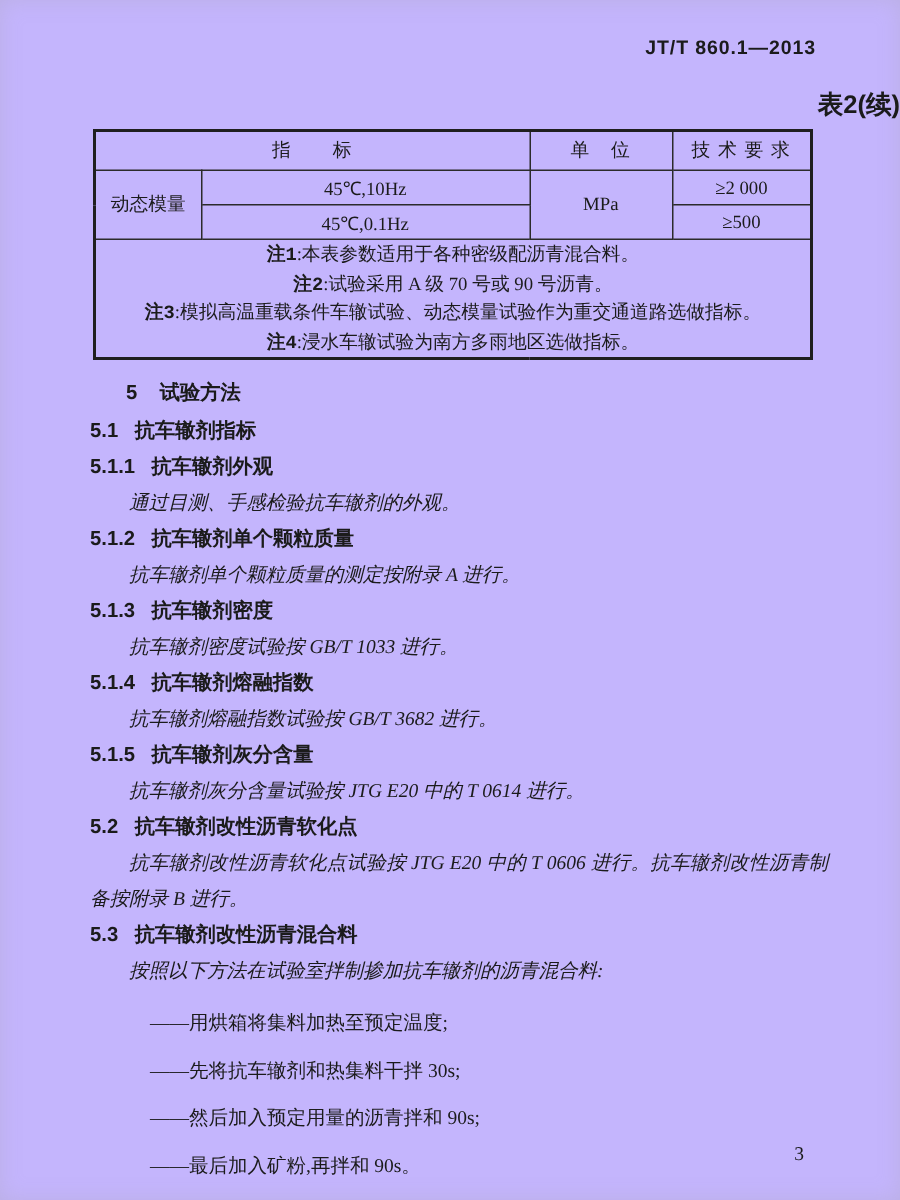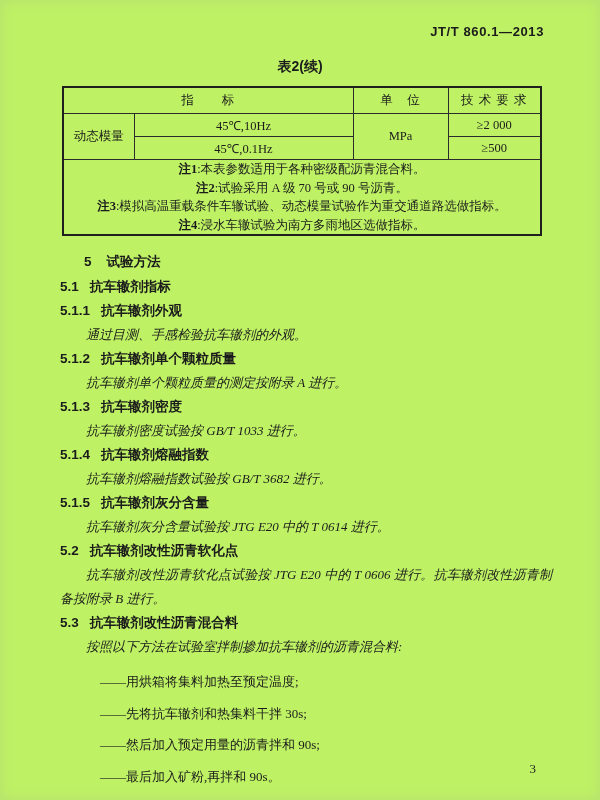--- a/index.html
+++ b/index.html
@@ -7,33 +7,33 @@
     width:600px;height:800px;
     background:#fbfbf9;
     color:#1b1b1b;
     font-family:"Liberation Serif", serif;
     font-size:13px;
     position:relative;
     overflow:hidden;
   }
   .page{
     position:absolute;inset:0;
-    background:#bef264;
+    background:#c4b5fd;
     box-shadow:inset 0 0 14px rgba(160,160,155,0.25);
   }
   .doc-code{
     position:absolute;top:24px;right:56px;
     font-family:"Liberation Sans", sans-serif;
     font-weight:bold;font-size:13px;letter-spacing:0.6px;
   }
   .table-title{
     position:absolute;top:58px;left:0;width:600px;
-    text-align:center;
+    text-align:right;
     font-family:"Liberation Sans", sans-serif;
-    font-weight:bold;font-size:14px;
+    font-weight:bold;font-size:17px;
   }
   table.std{
     position:absolute;top:86px;left:62px;
     width:478px;border-collapse:collapse;table-layout:fixed;
     border:2px solid #1f1f1f;
     font-size:12.5px;
   }
   table.std td,table.std th{
     border:1px solid #2b2b2b;
     text-align:center;vertical-align:middle;
@@ -42,21 +42,21 @@
   }
   tr.hd th{height:25px;letter-spacing:1px;}
   tr.r1 td{height:22px;}
   tr.r2 td{height:22px;}
   td.notes{
     text-align:left;vertical-align:top;
     padding:5px 10px 8px 12px;
     font-size:12.5px;line-height:18.5px;
   }
   .note-line{white-space:nowrap;}
-  .note-label{font-family:Liberation Serif, serif;font-weight:bold;}
+  .note-label{font-family:Liberation Mono, monospace;font-weight:bold;}
   .sections{
     position:absolute;top:249px;left:60px;width:492px;
   }
   .h1,.h2,.h3{
     font-family:"Liberation Sans", sans-serif;
     font-weight:bold;font-size:13.5px;
     line-height:24px;margin:0;
   }
   .h1{line-height:26px;margin-left:24px;}
   .h1 .num{margin-right:15px;}

